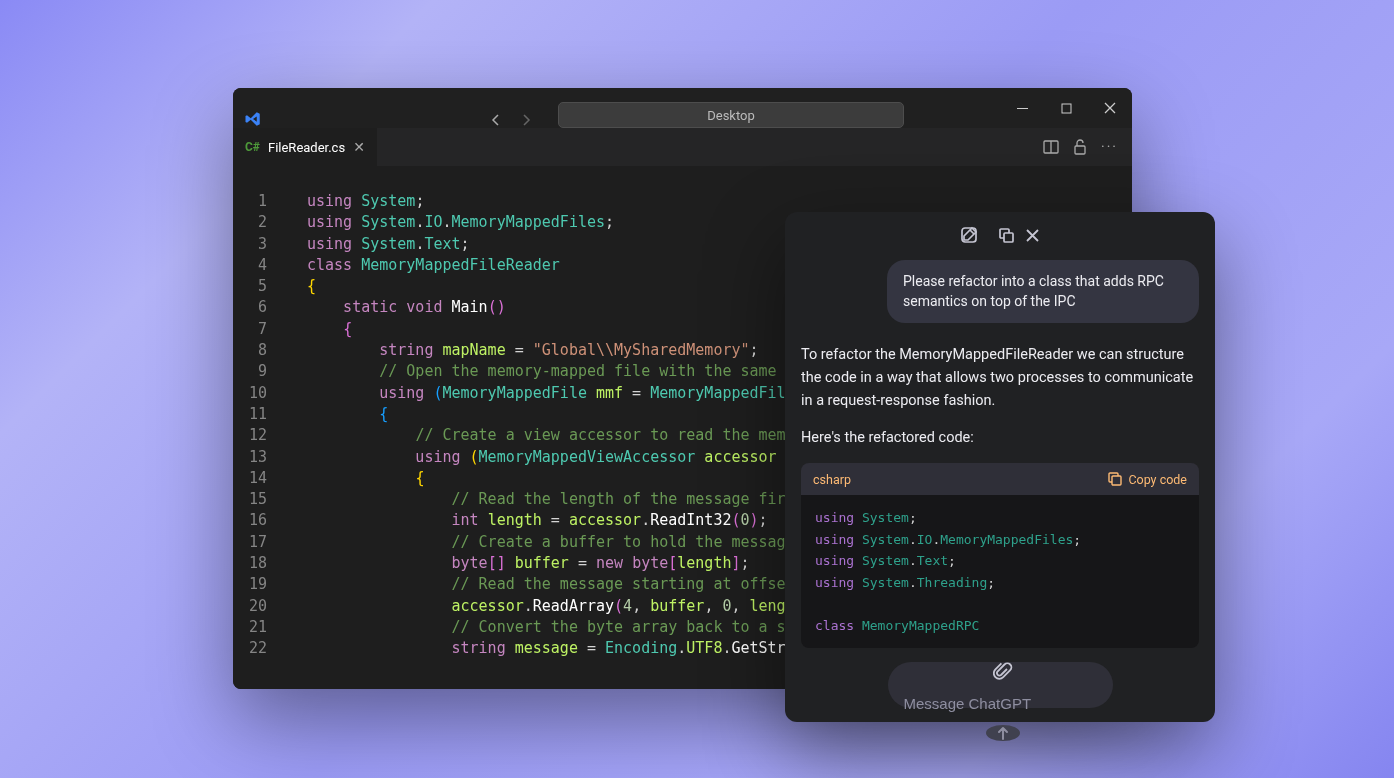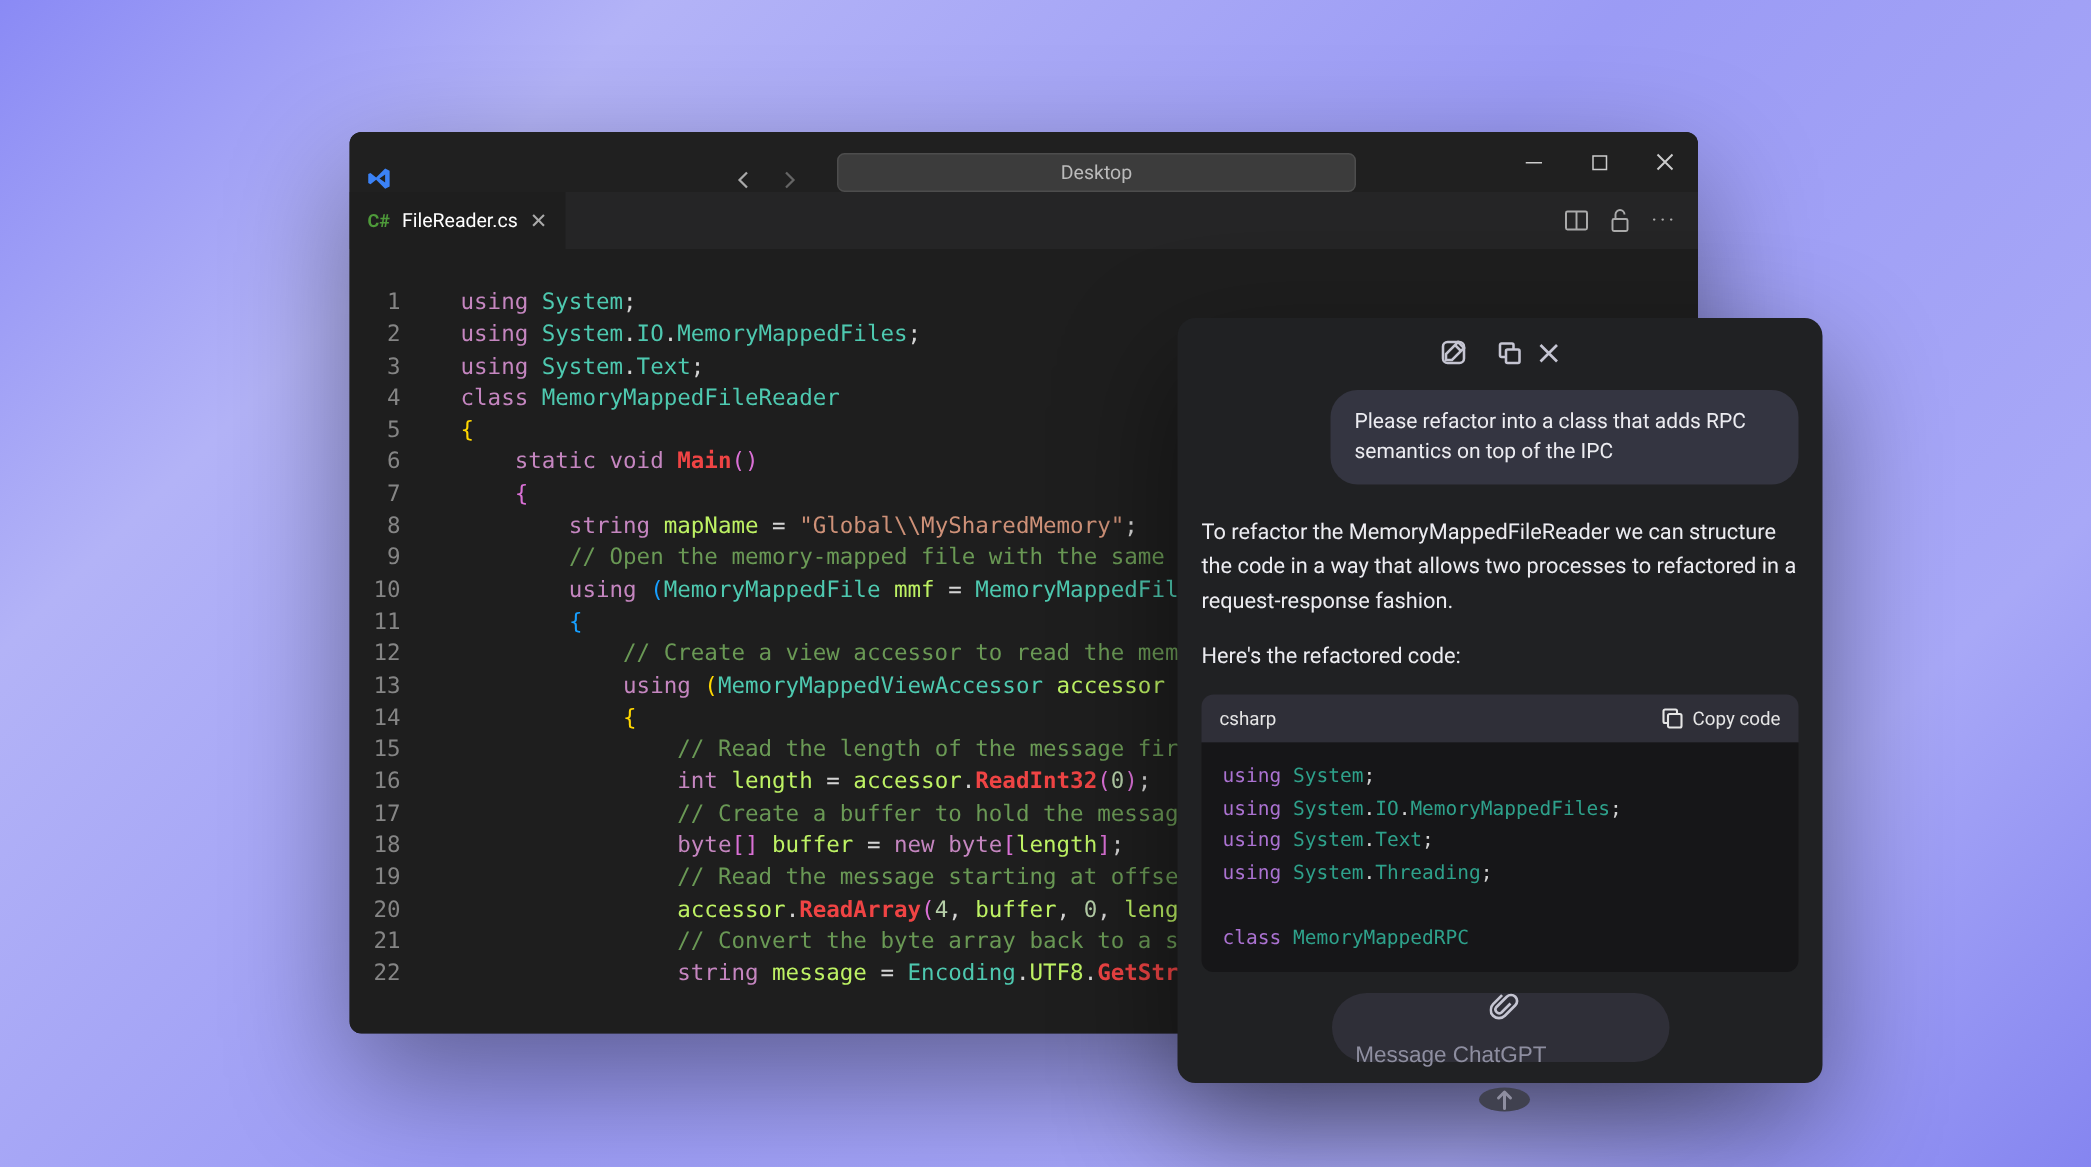--- a/index.html
+++ b/index.html
@@ -17,31 +17,31 @@
 #vscode .tabbar{height:38px;background:#252526;display:flex;align-items:stretch;}
 #vscode .tabbar .tab{display:flex;align-items:center;gap:8px;padding:0 12px;background:#1e1e1e;border-right:1px solid #252526;}
 #vscode .tabbar .tab .f{color:#fff;font-size:13px;}
 #vscode .tabbar .tab .x{color:#aaa;font-size:14px;}
 #vscode .tabbar .right{margin-left:auto;display:flex;align-items:center;gap:14px;padding-right:14px;color:#aaa;font-size:14px;}
 #vscode .editor{position:absolute;left:0;top:78px;right:0;bottom:0;background:#1e1e1e;font-family:Consolas,Menlo,monospace;font-size:15px;line-height:21.3px;white-space:pre;overflow:hidden;}
 #vscode .editor .gutter{position:absolute;left:0;top:25px;width:48px;text-align:right;color:#858585;}
 #vscode .editor .gutter div{padding-right:14px;height:21.3px;}
 #vscode .editor .code{position:absolute;left:74px;top:25px;}
 
-.k{color:#c586c0;} .t{color:#4ec9b0;} .v{color:#bef264;} .s{color:#ce9178;} .c{color:#6a9955;} .p{color:#d4d4d4;} .fcall{color:#ef4444;font-weight:bold;} .n{color:#b5cea8;} .br{color:#ffd700;} .br2{color:#da70d6;} .br3{color:#179fff;}
+.k{color:#c586c0;} .t{color:#4ec9b0;} .v{color:#bef264;} .s{color:#ce9178;} .c{color:#6a9955;} .p{color:#d4d4d4;} .fcall{color:#ffffff;} .n{color:#b5cea8;} .br{color:#ffd700;} .br2{color:#da70d6;} .br3{color:#179fff;}
 
 
 #gpt{position:absolute;left:785px;top:212px;width:430px;height:510px;background:#202123;border-radius:12px;box-shadow:0 30px 80px rgba(0,0,0,0.45);color:#ececf1;display:flex;flex-direction:column;align-items:center;}
 #gpt .bar{height:34px;display:flex;align-items:center;padding:6px 14px 0;gap:10px;}
 #gpt .bar .sp{flex:1;}
 #gpt .bar .ico{color:#c5c5d2;cursor:pointer;}
 #gpt .scroll{flex:1;overflow:hidden;padding:8px 16px 0;}
 #gpt .userbubble{background:#343541;border-radius:18px;padding:11px 16px;max-width:280px;margin-left:auto;font-size:14px;line-height:1.45;}
 #gpt .reply{font-size:14.5px;line-height:1.6;margin-top:20px;}
-#gpt .codehdr{margin-top:14px;background:#2f2f38;border-radius:8px 8px 0 0;height:32px;display:flex;align-items:center;padding:0 12px;font-size:12.5px;color:#e5e5e5;}
+#gpt .codehdr{margin-top:14px;background:#2f2f38;border-radius:8px 8px 0 0;height:32px;display:flex;align-items:center;padding:0 12px;font-size:12.5px;color:#fdba74;}
 #gpt .codehdr .sp{flex:1;}
 #gpt .codehdr .cp{display:flex;align-items:center;gap:6px;cursor:pointer;}
 #gpt .codebody{background:#161618;border-radius:0 0 8px 8px;padding:12px 14px;font-family:Consolas,Menlo,monospace;font-size:13px;line-height:1.65;white-space:pre;overflow:hidden;}
 .gk{color:#ab72d1;} .gt{color:#2ea18b;} .gp{color:#d4d4d4;}
 #gpt .composer{margin:10px 14px 14px;background:#2f2f38;border-radius:26px;height:46px;display:flex;align-items:center;padding:0 8px 0 14px;gap:12px;flex-direction:column;}
 #gpt .composer input{flex:1;background:transparent;border:none;outline:none;color:#ececf1;font-size:15px;}
 #gpt .composer input::placeholder{color:#8e8ea0;}
 #gpt .composer .send{width:34px;height:34px;border-radius:50%;background:#40414f;display:flex;justify-content:center;align-items:center;color:#8e8ea0;}
 .att{color:#c5c5d2;}
 
@@ -159,21 +159,21 @@
     </span>
     <span class="ico">
       <svg width="15" height="15" stroke="currentColor" stroke-width="1.8">
           <path d="M2 2l11 11M13 2L2 13"></path>
         </svg>
     </span>
   </div>
 
   <div class="scroll">
     <div class="userbubble">Please refactor into a class that adds RPC semantics on top of the IPC</div>
-    <div class="reply">To refactor the MemoryMappedFileReader we can structure the code in a way that allows two processes to refactored in a request-response fashion.</div>
+    <div class="reply">To refactor the MemoryMappedFileReader we can structure the code in a way that allows two processes to communicate in a request-response fashion.</div>
     <div class="reply" style="margin-top:14px;">Here's the refactored code:</div>
 
     <div class="codehdr">
       <span>csharp</span>
       <span class="sp"></span>
       <span class="cp">
         <svg width="14" height="14" fill="none" stroke="currentColor" stroke-width="1.4">
             <rect x="4" y="4" width="9" height="9" rx="1"></rect>
             <path d="M4 10H2a1 1 0 01-1-1V2a1 1 0 011-1h7a1 1 0 011 1v2"></path>
           </svg>

